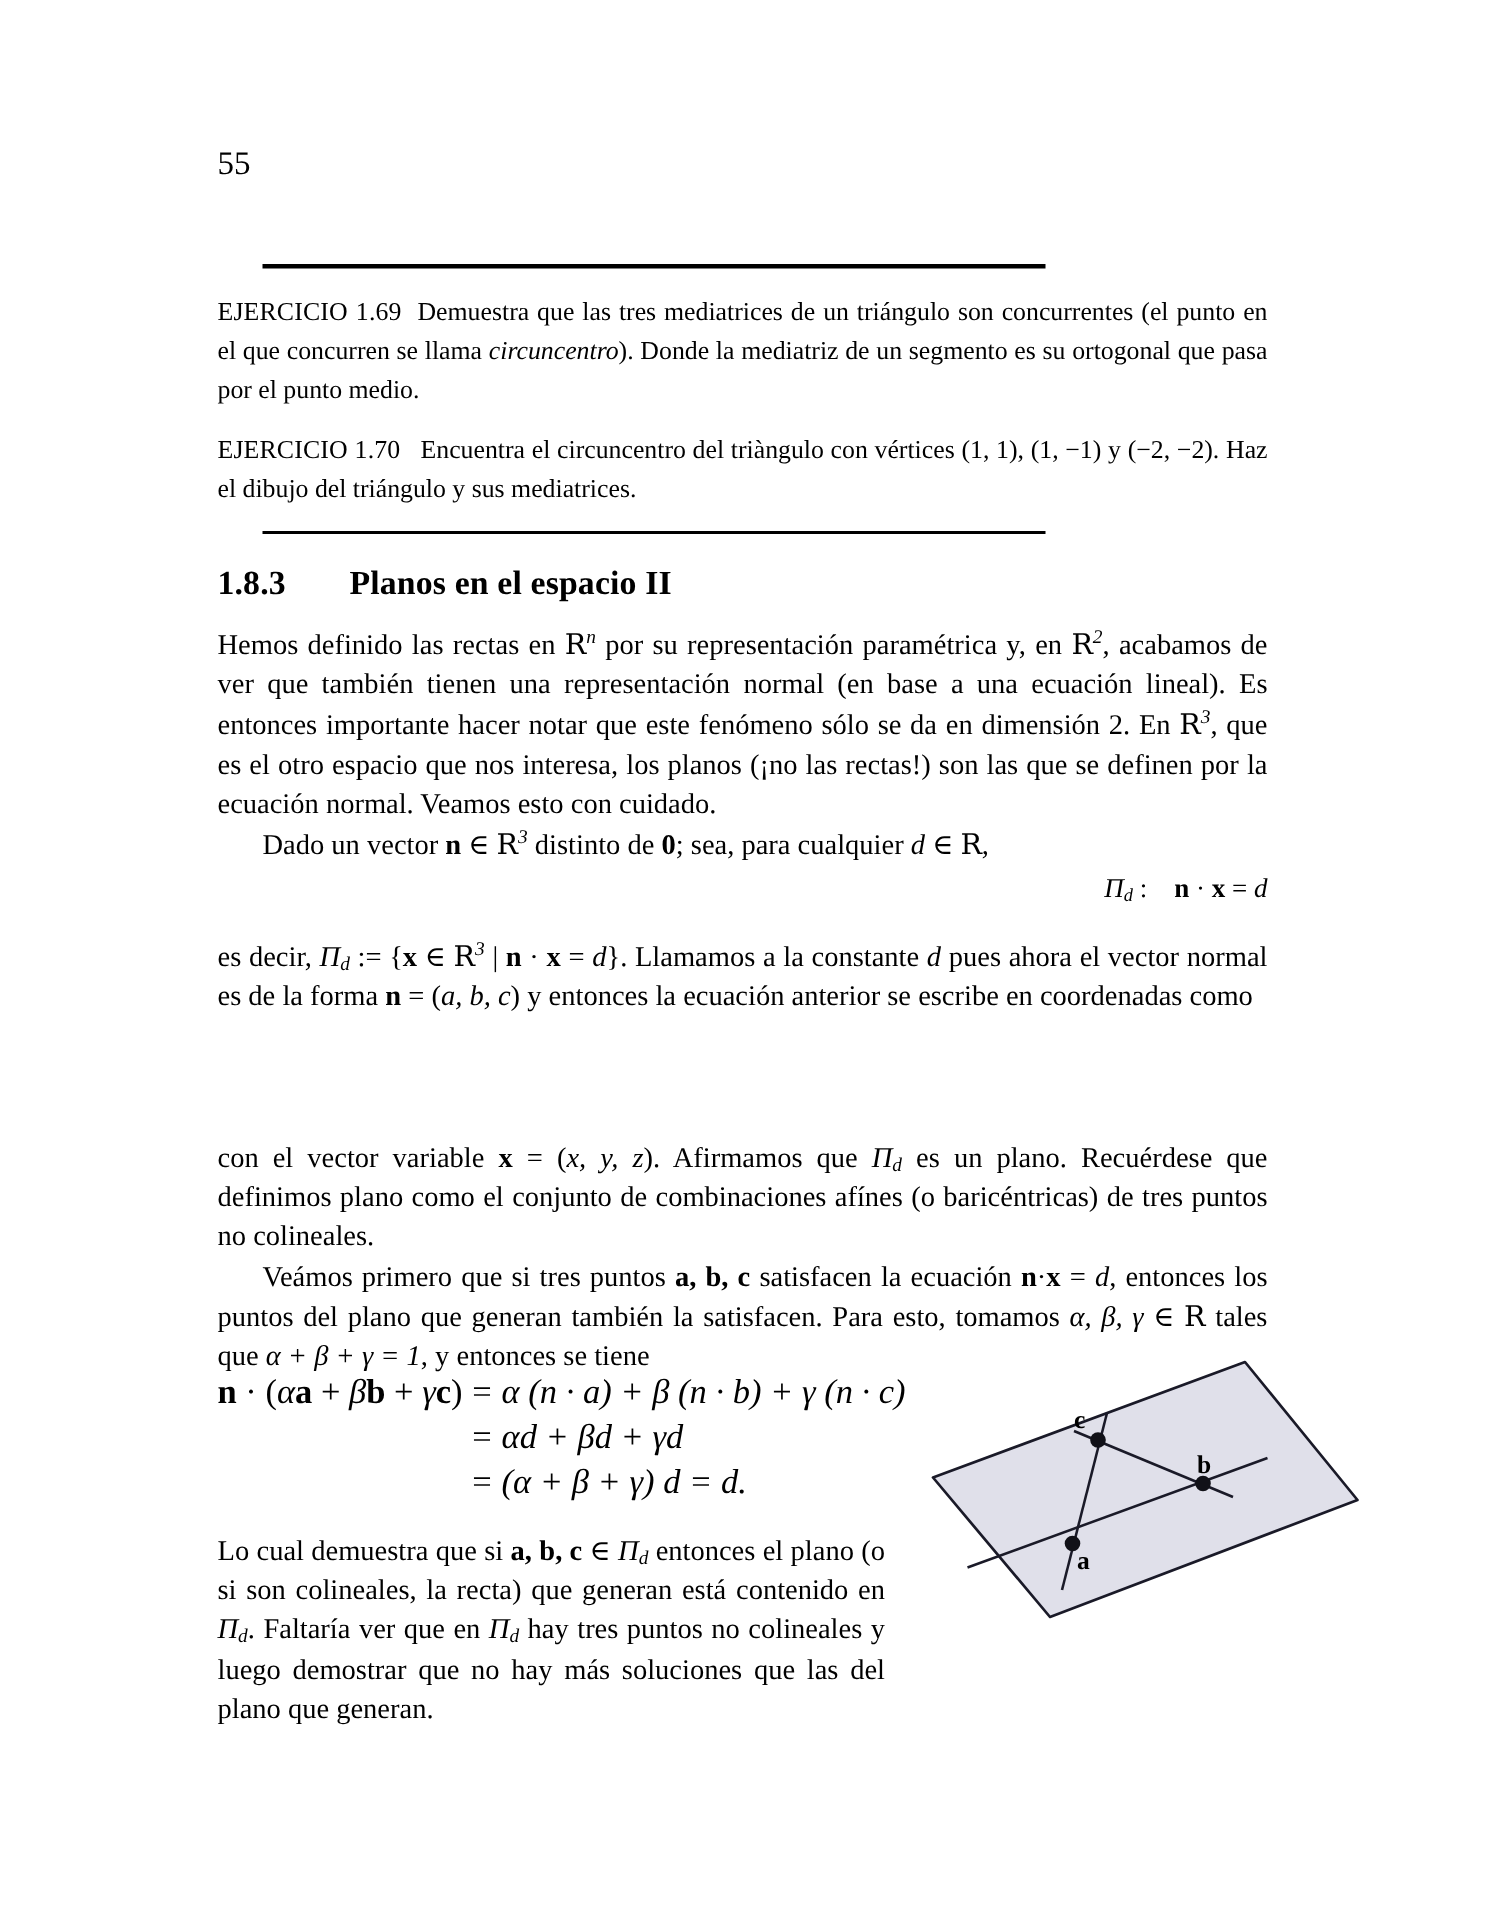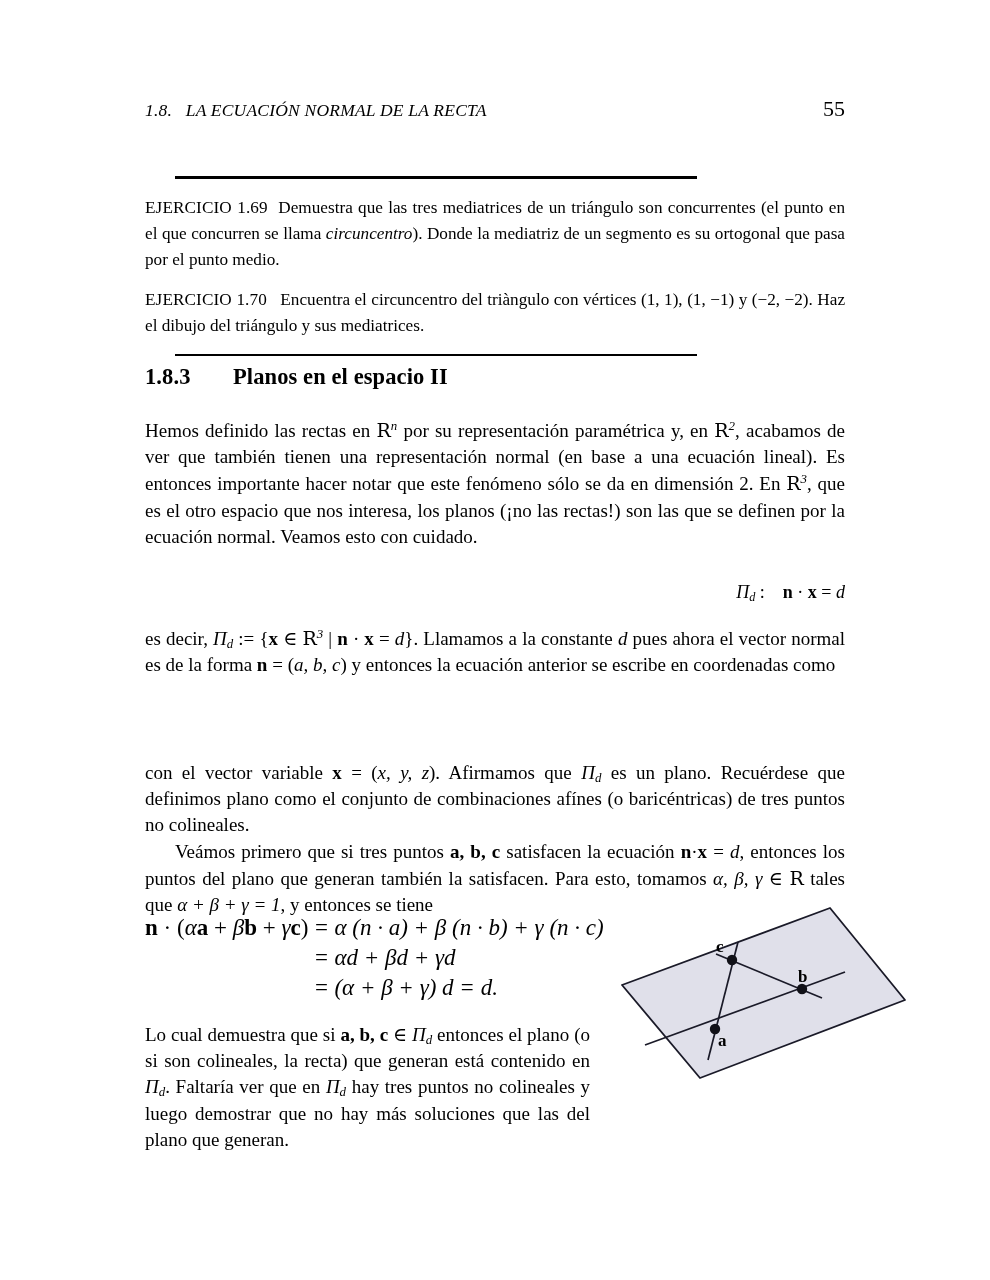--- a/index.html
+++ b/index.html
@@ -79,21 +79,21 @@
   }
   .ex-1 { padding-top: 16px; }
   .ex-2 { padding-top: 13px; padding-bottom: 14px; }
   .ex-label { font-variant: normal; letter-spacing: 0.1px; }
   .it { font-style: italic; }
 
   
   .secheading {
     position: absolute;
     left: 145px;
-    top: 364px;
+    top: 376px;
     width: 700px;
     font-size: 22.5px;
     font-weight: bold;
     letter-spacing: 0.1px;
   }
   .secnum { display: inline-block; width: 88px; }
 
   
   .mi { font-style: italic; font-family: "Liberation Serif", serif; }
   .mb { font-weight: bold; font-style: normal; }
@@ -137,21 +137,20 @@
     height: 200px;
   }
   .figure svg { display: block; }
 </style>
 </head>
 <body>
 
 <div class="page">
 
   <div class="runhead">
-    <span class="runhead-title">1.8.   LA ECUACIÓN NORMAL DE LA RECTA</span>
     <span class="runhead-page">55</span>
   </div>
 
   <div class="exblock">
     <div class="rule-top"></div>
 
     <p class="ex ex-1">
       <span class="ex-label">EJERCICIO 1.69</span><span>&nbsp; </span><span>Demuestra que las tres mediatrices de un triángulo son concurrentes (el punto en el que concurren se llama </span><span class="it">circuncentro</span><span>). Donde la mediatriz de un segmento es su ortogonal que pasa por el punto medio.</span>
     </p>
 
@@ -162,20 +161,21 @@
     <div class="rule-bot"></div>
   </div>
 
   <div class="secheading">
     <span class="secnum">1.8.3</span><span>Planos en el espacio II</span>
   </div>
 
   <div class="col" style="top:417px;">
     <p class="body"><span>Hemos definido las rectas en </span><span class="bb">R</span><sup class="m">n</sup><span> por su representación paramétrica y, en </span><span class="bb">R</span><sup class="m">2</sup><span>, acabamos de ver que también tienen una representación normal (en base a una ecuación lineal). Es entonces importante hacer notar que este fenómeno sólo se da en dimensión 2. En </span><span class="bb">R</span><sup class="m">3</sup><span>, que es el otro espacio que nos interesa, los planos (¡no las rectas!) son las que se definen por la ecuación normal. Veamos esto con cuidado.</span></p>
 
+    <p class="body indent"><span>Dado un vector </span><span class="mb">n</span><span> ∈ </span><span class="bb">R</span><sup class="m">3</sup><span> distinto de </span><span class="mb">0</span><span>; sea, para cualquier </span><span class="mi">d</span><span> ∈ </span><span class="bb">R</span><span>,</span></p>
   </div>
 
   <div class="col" style="top:582px;">
     <p class="display"><span class="mi">Π</span><sub class="m">d</sub><span> :</span><span>&nbsp;&nbsp;&nbsp;&nbsp;</span><span class="mb">n</span><span> · </span><span class="mb">x</span><span> = </span><span class="mi">d</span></p>
   </div>
 
   <div class="col" style="top:625px;">
     <p class="body"><span>es decir, </span><span class="mi">Π</span><sub class="m">d</sub><span> := {</span><span class="mb">x</span><span> ∈ </span><span class="bb">R</span><sup class="m">3</sup><span> | </span><span class="mb">n</span><span> · </span><span class="mb">x</span><span> = </span><span class="mi">d</span><span>}. Llamamos a la constante </span><span class="mi">d</span><span> pues ahora el vector normal es de la forma </span><span class="mb">n</span><span> = (</span><span class="mi">a, b, c</span><span>) y entonces la ecuación anterior se escribe en coordenadas como</span></p>
   </div>
 

